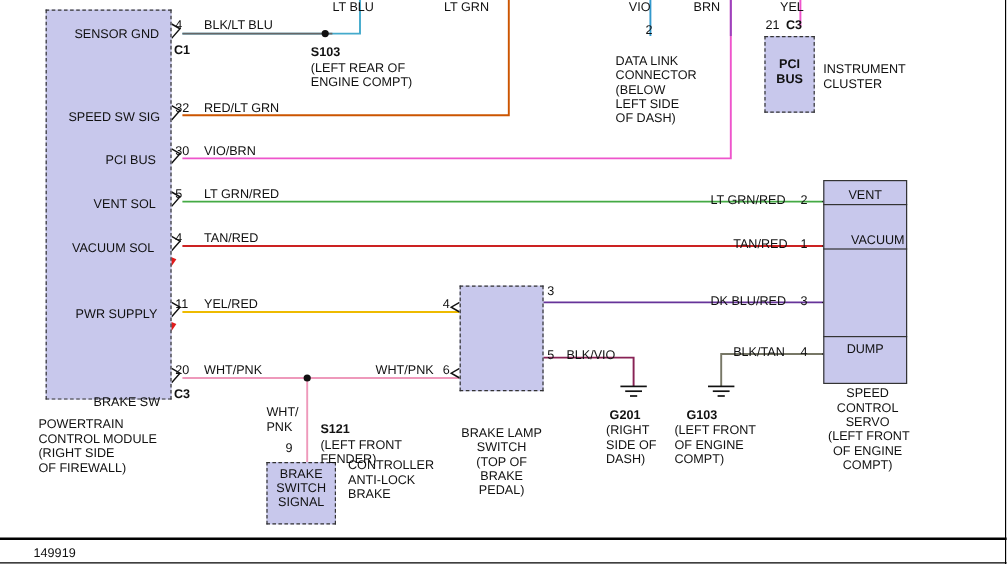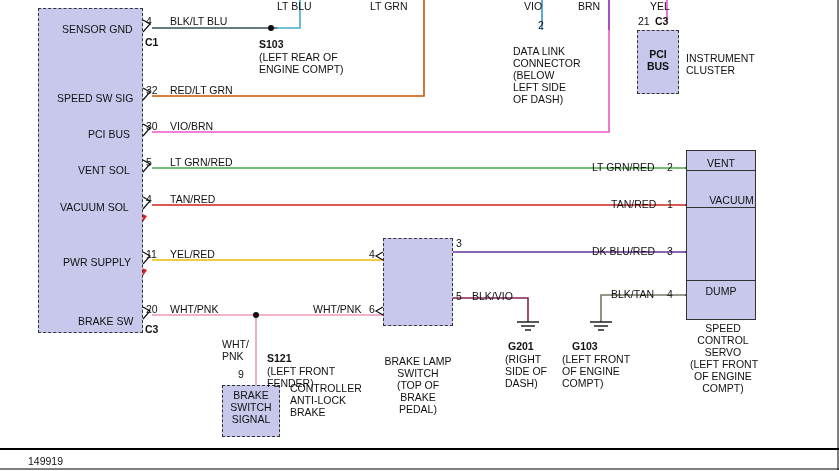--- a/index.html
+++ b/index.html
@@ -158,21 +158,21 @@
   <div class="lbl" style="left:170px;top:156px;">LT GRN/RED</div>
 
   <div class="lbl" style="left:60px;top:201px;">VACUUM SOL</div>
   <div class="lbl" style="left:146px;top:193px;">4</div>
   <div class="lbl" style="left:170px;top:193px;">TAN/RED</div>
 
   <div class="lbl" style="left:63px;top:256px;">PWR SUPPLY</div>
   <div class="lbl" style="left:146px;top:248px;">11</div>
   <div class="lbl" style="left:170px;top:248px;">YEL/RED</div>
 
-  <div class="lbl" style="left:78px;top:315px;">BRAKE SW</div>
+  <div class="lbl" style="left:78px;top:329px;">BRAKE SW</div>
   <div class="lbl" style="left:146px;top:303px;">20</div>
   <div class="lbl" style="left:170px;top:303px;">WHT/PNK</div>
 
   <div class="lbl b" style="left:145px;top:36px;">C1</div>
   <div class="lbl b" style="left:145px;top:323px;">C3</div>
   <div class="lbl" style="left:638px;top:15px;">21</div>
   <div class="lbl b" style="left:655px;top:15px;">C3</div>
 
   <div class="lbl" style="left:277px;top:0px;">LT BLU</div>
   <div class="lbl" style="left:370px;top:0px;">LT GRN</div>
@@ -210,20 +210,24 @@
 
   <div class="lbl b" style="left:508px;top:340px;">G201</div>
   <div class="lbl" style="left:505px;top:353px;">(RIGHT
 SIDE OF
 DASH)</div>
   <div class="lbl b" style="left:572px;top:340px;">G103</div>
   <div class="lbl" style="left:562px;top:353px;">(LEFT FRONT
 OF ENGINE
 COMPT)</div>
 
+  <div class="lbl" style="left:32px;top:348px;">POWERTRAIN
+CONTROL MODULE
+(RIGHT SIDE
+OF FIREWALL)</div>
   <div class="lbl" style="left:686px;top:35px;margin-top:17px;">INSTRUMENT
 CLUSTER</div>
   <div class="lbl c" style="left:690px;top:322px;width:66px;">SPEED
 CONTROL
 SERVO
 (LEFT FRONT
 OF ENGINE
 COMPT)</div>
   <div class="lbl c" style="left:380px;top:355px;width:76px;">BRAKE LAMP
 SWITCH

